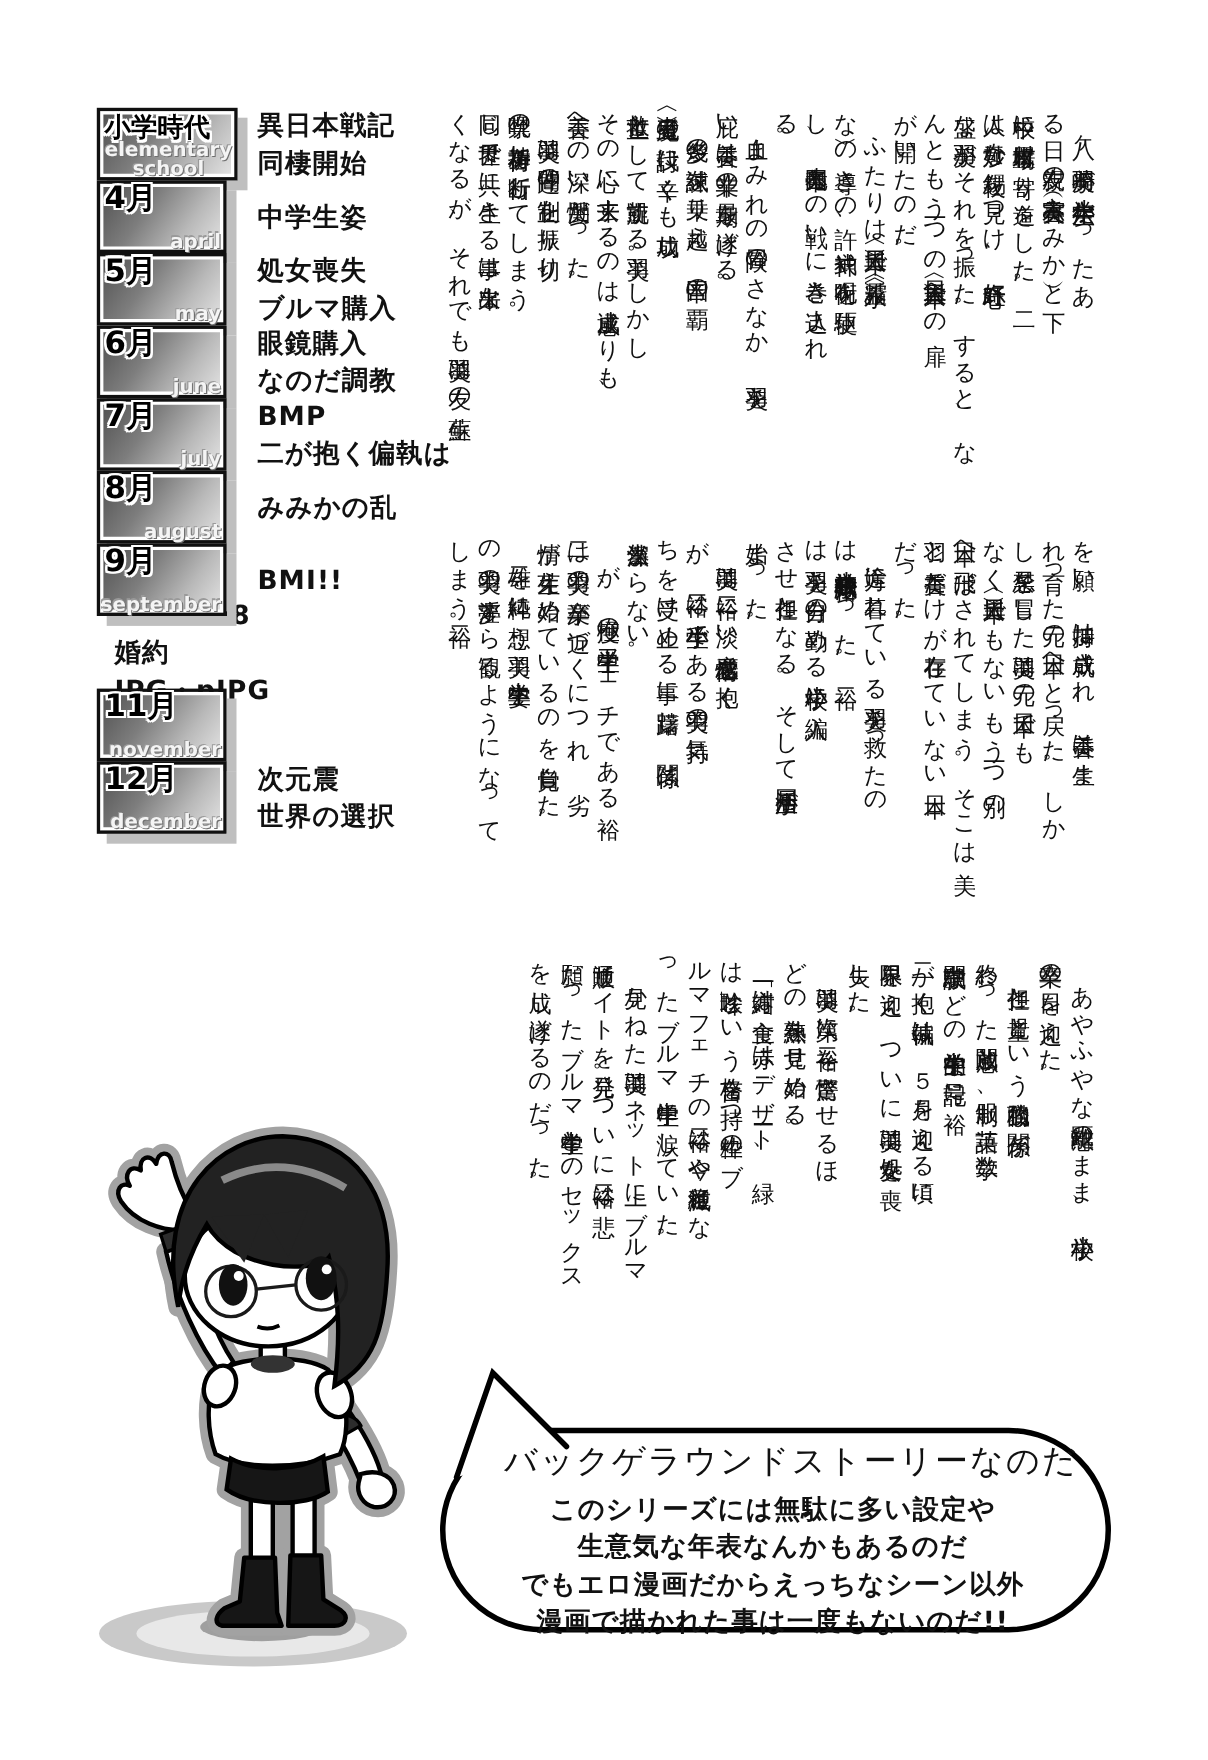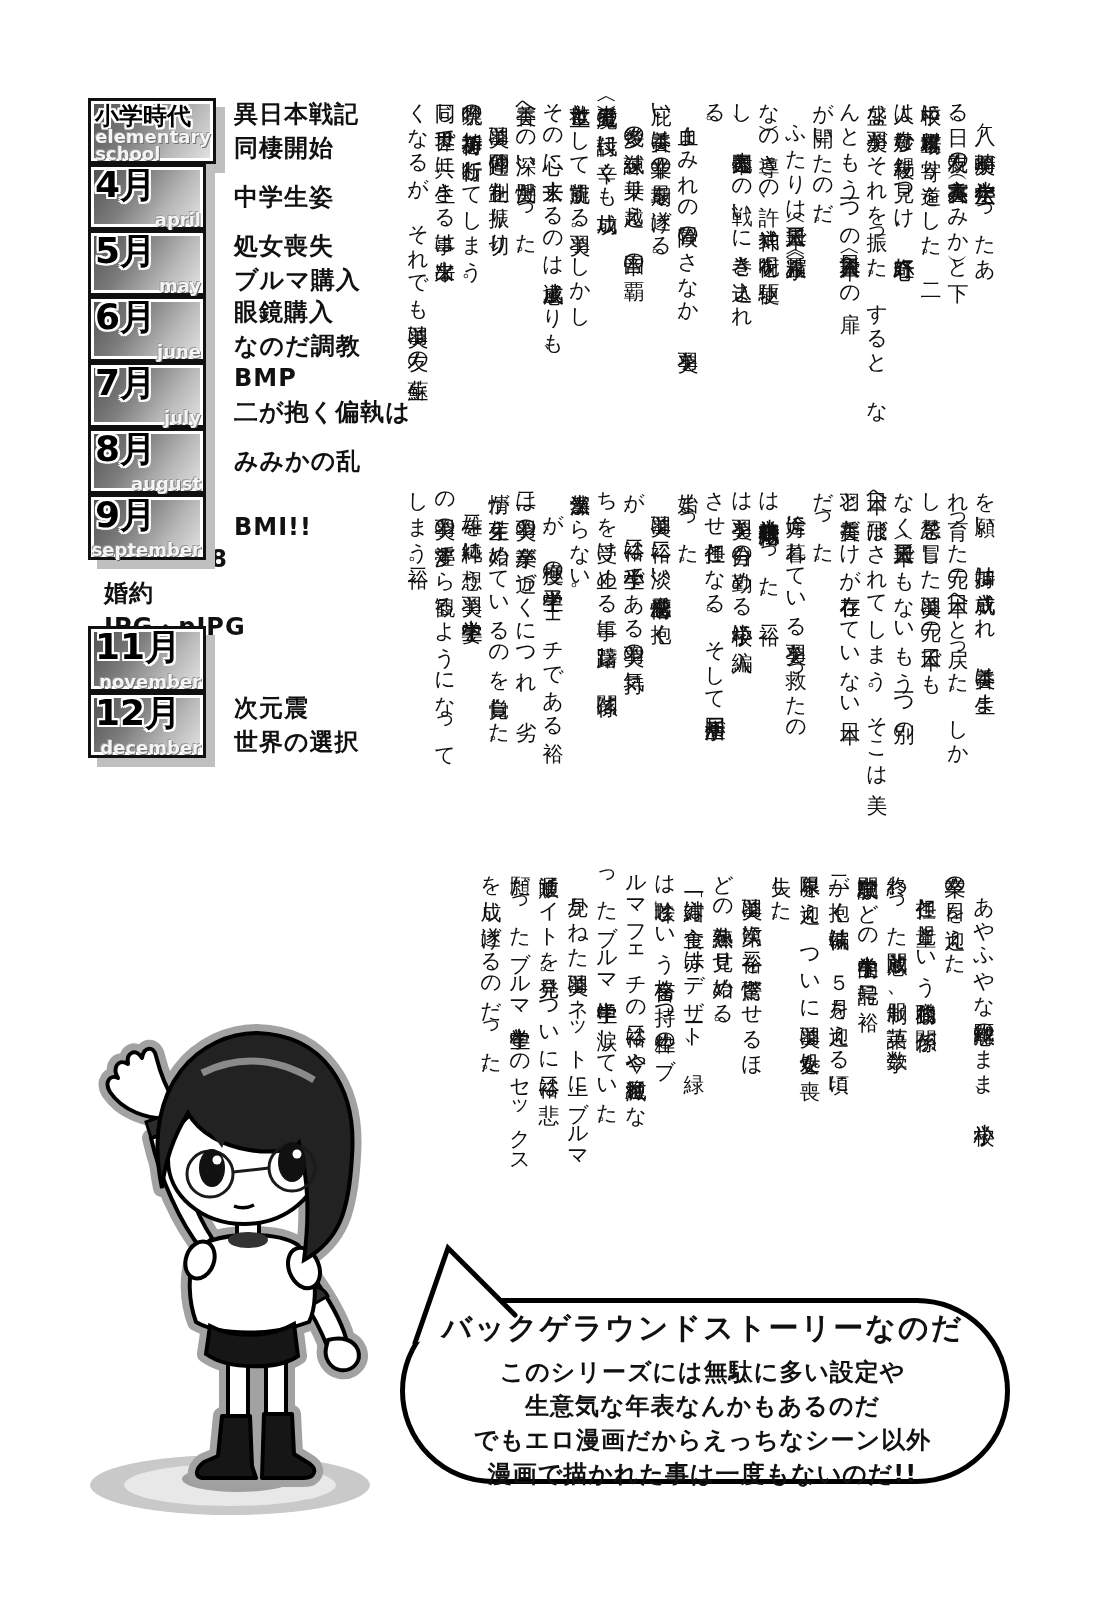--- a/index.html
+++ b/index.html
@@ -16,29 +16,29 @@
   .stampcell { width:130px; flex:0 0 130px; }
   .stamp {
     position:relative; width:112px; height:60px;
     border:3px solid #101010;
     background:linear-gradient(125deg,#4e4e4e 0%,#7d7d7d 38%,#b9b9b9 70%,#e6e6e6 100%);
     box-shadow: inset 0 0 0 3px #ffffff, 9px 9px 0 0 #bfbfbf;
   }
   .stamp.wide { width:122px; }
   .stamp .jp {
     position:absolute; top:-2px; left:4px;
-    font-size:36px; font-weight:800; color:#000; letter-spacing:0px; line-height:1.1;
+    font-size:28px; font-weight:800; color:#000; letter-spacing:0px; line-height:1.1;
     text-shadow:-2px -2px 0 #fff,2px -2px 0 #fff,-2px 2px 0 #fff,2px 2px 0 #fff,0 -2px 0 #fff,0 2px 0 #fff,-2px 0 0 #fff,2px 0 0 #fff;
     white-space:nowrap;
   }
   .stamp.wide .jp { font-size:24px; top:2px; }
   .stamp .en {
     position:absolute; right:2px; bottom:-1px;
     font-size:18px; font-weight:700; color:#f4f4f4; line-height:0.95;
-    text-align:left; white-space:pre-line;
+    text-align:center; white-space:pre-line;
     text-shadow:1px 1px 0 #6f6f6f, -1px -1px 0 #9a9a9a;
   }
   .label { font-size:24px; font-weight:600; line-height:1.42; letter-spacing:1px; white-space:pre-line; padding-left:16px; }
 
   
   .vtext {
     position:absolute; right:100px;
     writing-mode:vertical-rl; text-orientation:mixed;
     white-space:pre-line; font-size:21px; font-weight:500;
     line-height:27px; letter-spacing:1px; color:#101010;
@@ -47,21 +47,21 @@
   #block2 { top:477px; height:398px; }
   #block3 { top:860px; height:408px; line-height:29px; }
 
   
   .bubble {
     position:absolute; left:400px; top:1298px; width:600px; height:176px;
     background:#fff; border:5px solid #000; border-radius:95px;
   }
   .bubble-tail { position:absolute; left:398px; top:1240px; }
   .bubble-text { position:absolute; left:425px; top:1308px; width:555px; text-align:center; }
-  .bubble-title { font-size:30px; font-weight:700; letter-spacing:2px; }
+  .bubble-title { font-size:30px; font-weight:400; letter-spacing:2px;text-align:right; }
   .bubble-body { font-size:24px; font-weight:600; line-height:34px; white-space:pre-line; margin-top:6px; letter-spacing:1px; }
 
   
   .figure { position:absolute; left:52px; top:988px; }
 </style>
 </head>
 <body>
 
 <div class="page">
 

